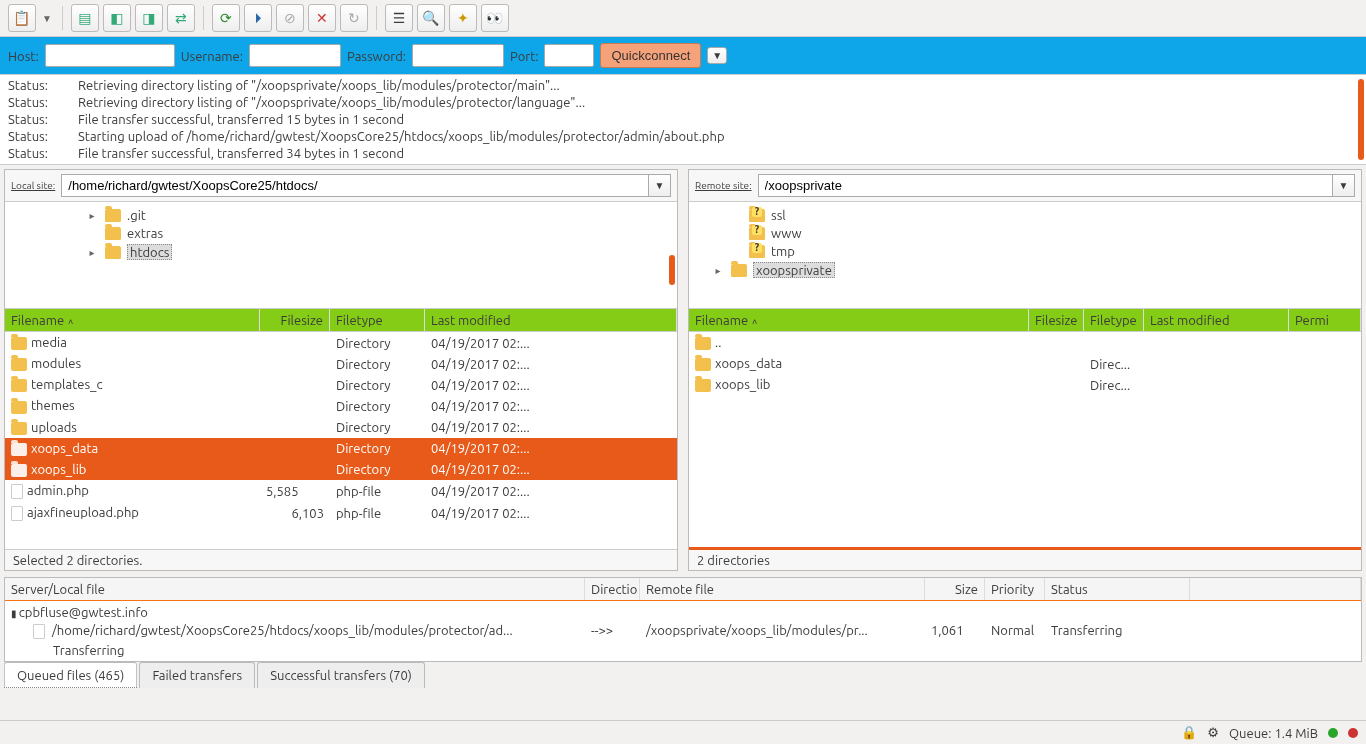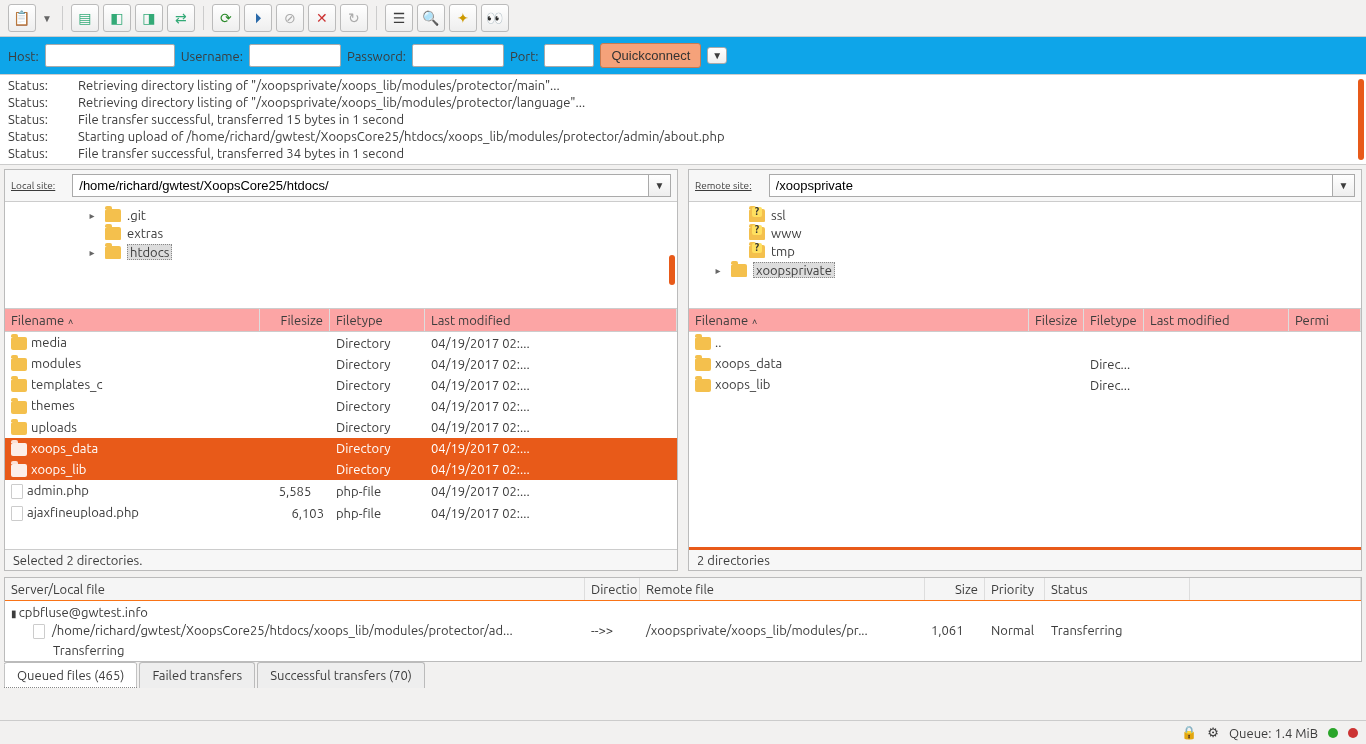--- a/index.html
+++ b/index.html
@@ -18,33 +18,33 @@
 .quick-btn { background: #f5a27a; border: 1px solid #c77a50; border-radius: 3px; padding: 4px 10px; font-size: 13px; cursor: pointer; color: #333; }
 .quick-drop { border: 1px solid #aaa; border-radius: 3px; padding: 2px 4px; background: linear-gradient(#fff,#eee); cursor: pointer; font-size: 10px; }
 .log-pane { height: 90px; overflow: hidden; border-bottom: 1px solid #ccc; background: #fff; position: relative; padding: 2px 8px; }
 .log-line { white-space: nowrap; font-size: 13px; line-height: 17px; }
 .log-label { display: inline-block; width: 70px; }
 .log-pane::after { content: ""; position: absolute; right: 2px; top: 4px; bottom: 4px; width: 6px; background: #e85a19; border-radius: 3px; }
 .main-panes { display: flex; flex: 0 0 auto; height: 406px; gap: 10px; padding: 4px 4px 0 4px; }
 .side-pane { flex: 1; display: flex; flex-direction: column; border: 1px solid #bbb; background: #f7f7f7; }
 .path-row { display: flex; align-items: center; padding: 4px 6px; gap: 6px; }
 .path-row label { font-size: 10px; text-decoration: underline; }
-.path-combo { flex: 1; display: flex; margin-left: 11px; }
+.path-combo { flex: 1; display: flex; }
 .path-combo input { flex: 1; border: 1px solid #aaa; padding: 3px 6px; font-size: 13px; background: #fff; }
 .path-combo .arrow { width: 22px; border: 1px solid #aaa; border-left: none; background: linear-gradient(#fff,#eee); display: flex; align-items: center; justify-content: center; font-size: 10px; cursor: pointer; }
 .tree-pane { height: 108px; background: #fff; border-top: 1px solid #ccc; border-bottom: 1px solid #ccc; overflow: hidden; position: relative; padding: 4px 0; }
 .tree-item { display: flex; align-items: center; gap: 6px; padding: 2px 0; font-size: 13px; cursor: pointer; }
 .tree-item .expander { width: 14px; text-align: center; font-size: 10px; color: #666; }
 .folder-icon { width: 16px; height: 13px; background: #f4c04d; border-radius: 2px 2px 1px 1px; position: relative; }
 .folder-icon::before { content: ""; position: absolute; top: -3px; left: 0; width: 7px; height: 3px; background: #f4c04d; border-radius: 2px 2px 0 0; }
 .folder-icon.q::after { content: "?"; position: absolute; top: -2px; left: 3px; font-size: 10px; font-weight: bold; color: #333; background: #ffe060; width: 10px; height: 10px; text-align: center; line-height: 10px; border-radius: 2px; }
 .tree-item.selected .label { background: #ddd; border: 1px dotted #888; padding: 0 2px; }
 .tree-scroll { position: absolute; right: 2px; top: 50%; width: 6px; height: 30px; background: #e85a19; border-radius: 3px; }
 .list-pane { flex: 1; background: #fff; display: flex; flex-direction: column; overflow: hidden; }
-.list-header { display: flex; border-bottom: 1px solid #ccc; background: #fca5a5; }
+.list-header { display: flex; border-bottom: 1px solid #ccc; background: #84cc16; }
 .list-header .col { padding: 4px 6px; border-right: 1px solid #ddd; font-size: 13px; cursor: pointer; overflow: hidden; white-space: nowrap; }
 .sort-ind { font-size: 9px; margin-left: 4px; }
 .list-body { flex: 1; overflow: hidden; }
 .file-row { display: flex; align-items: center; padding: 2px 0; font-size: 13px; cursor: pointer; }
 .file-row.selected { background: #e85a19; color: #fff; }
 .file-row .cell { overflow: hidden; white-space: nowrap; padding: 1px 6px; }
 .file-icon { width: 16px; height: 13px; margin-right: 4px; display: inline-block; vertical-align: middle; }
 .file-icon.folder { background: #f4c04d; border-radius: 2px; position: relative; }
 .file-icon.folder::before { content: ""; position: absolute; top: -3px; left: 0; width: 7px; height: 3px; background: #f4c04d; border-radius: 2px 2px 0 0; }
 .file-row.selected .file-icon.folder, .file-row.selected .file-icon.folder::before { background: #fff; opacity: 0.9; }
@@ -185,21 +185,21 @@
             <div class="cell" style="flex:1">04/19/2017 02:...</div>
           </div>
           <div class="file-row selected">
             <div class="cell" style="width:255px"><span class="file-icon folder"></span>xoops_lib</div>
             <div class="cell" style="width:70px;text-align:right"></div>
             <div class="cell" style="width:95px">Directory</div>
             <div class="cell" style="flex:1">04/19/2017 02:...</div>
           </div>
           <div class="file-row">
             <div class="cell" style="width:255px"><span class="file-icon file"></span>admin.php</div>
-            <div class="cell" style="width:70px;text-align:center">5,585</div>
+            <div class="cell" style="width:70px;text-align:left">5,585</div>
             <div class="cell" style="width:95px">php-file</div>
             <div class="cell" style="flex:1">04/19/2017 02:...</div>
           </div>
           <div class="file-row">
             <div class="cell" style="width:255px"><span class="file-icon file"></span>ajaxfineupload.php</div>
             <div class="cell" style="width:70px;text-align:right">6,103</div>
             <div class="cell" style="width:95px">php-file</div>
             <div class="cell" style="flex:1">04/19/2017 02:...</div>
           </div>
         </div>

